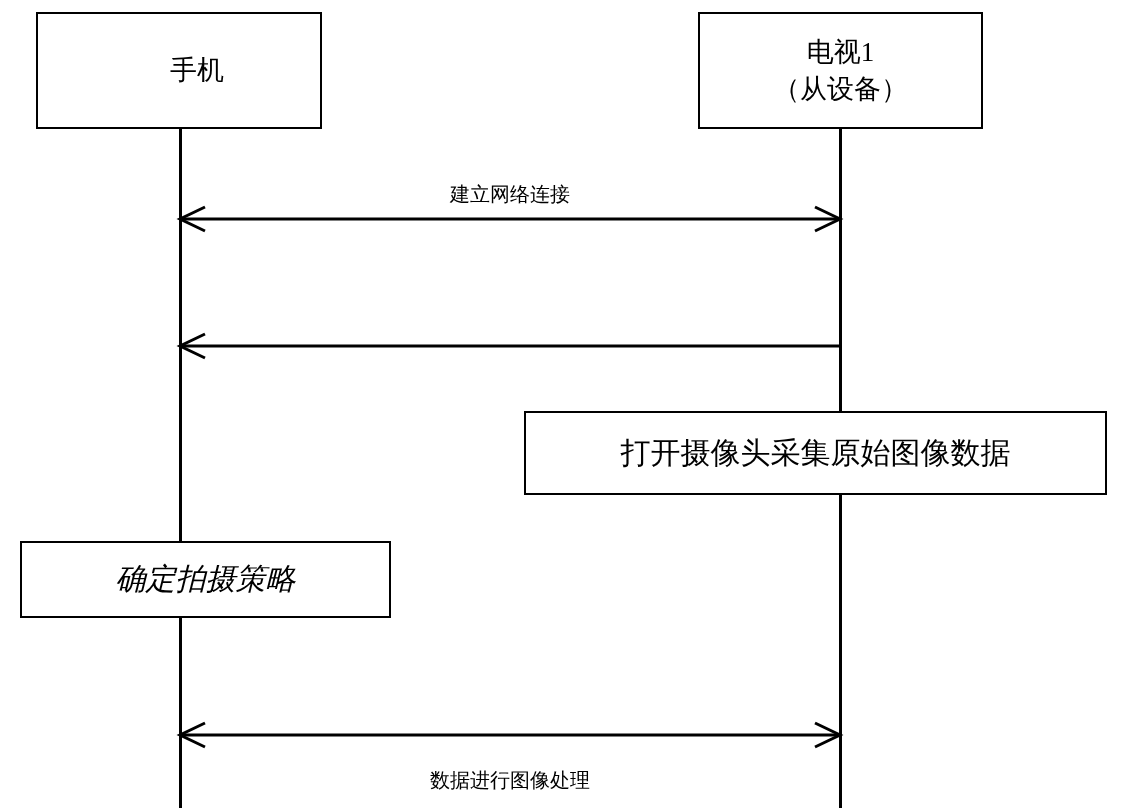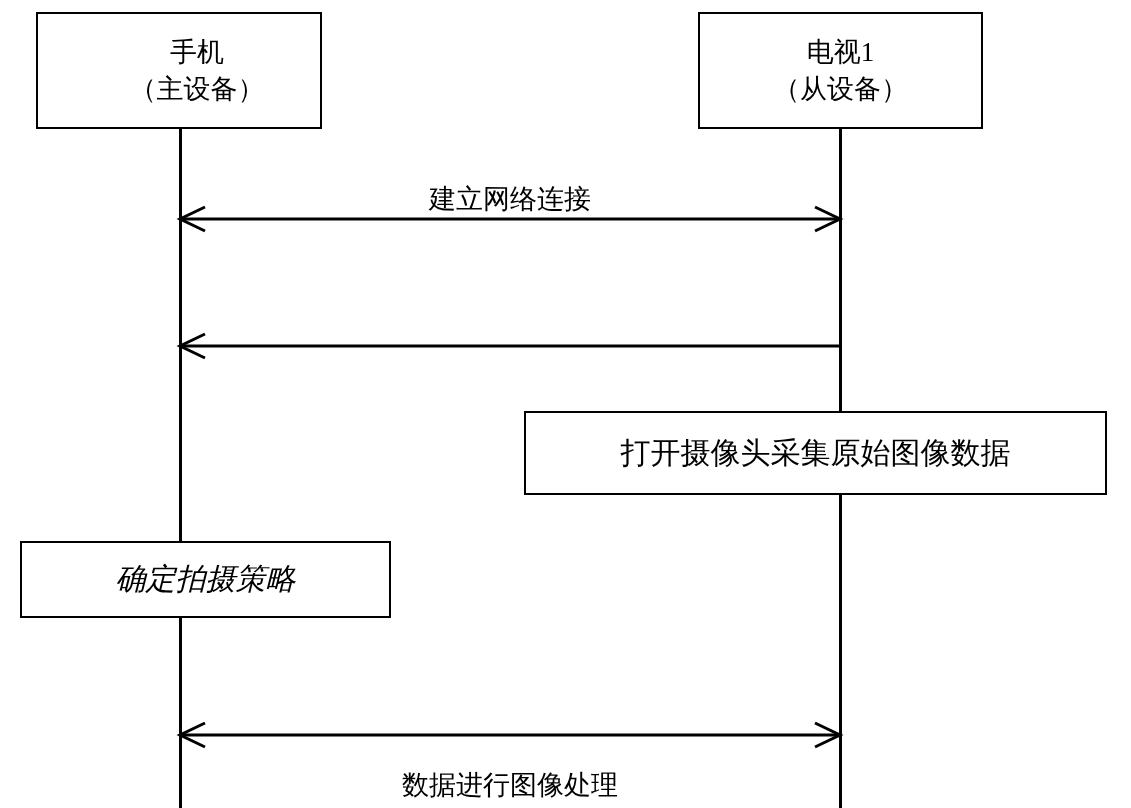--- a/index.html
+++ b/index.html
@@ -43,21 +43,21 @@
     color: #000000;
     white-space: nowrap;
   }
   .lifeline {
     position: absolute;
     width: 3px;
     background: #000000;
   }
   .msg-label {
     position: absolute;
-    font-size: 27px;
+    font-size: 20px;
     color: #000000;
     white-space: nowrap;
     text-align: center;
     line-height: 1.45;
   }
   svg.arrows {
     position: absolute;
     left: 0;
     top: 0;
     width: 1131px;
@@ -68,21 +68,20 @@
 </head>
 <body>
 
 <div id="diagram">
 
   <div class="lifeline" style="left:179px; top:129px; height:679px;"></div>
   <div class="lifeline" style="left:839px; top:129px; height:679px;"></div>
 
   <div class="actor-box" style="left:36px; top:12px; width:286px; height:117px;padding-left:36px;">
     <div class="actor-line1">手机</div>
-    <div class="actor-line2">（主设备）</div>
   </div>
 
   <div class="actor-box" style="left:698px; top:12px; width:285px; height:117px;">
     <div class="actor-line1">电视1</div>
     <div class="actor-line2">（从设备）</div>
   </div>
 
   <svg class="arrows" viewBox="0 0 1131 808">
 
     <line x1="180" y1="219" x2="840" y2="219" stroke="#000000" stroke-width="3"></line>

